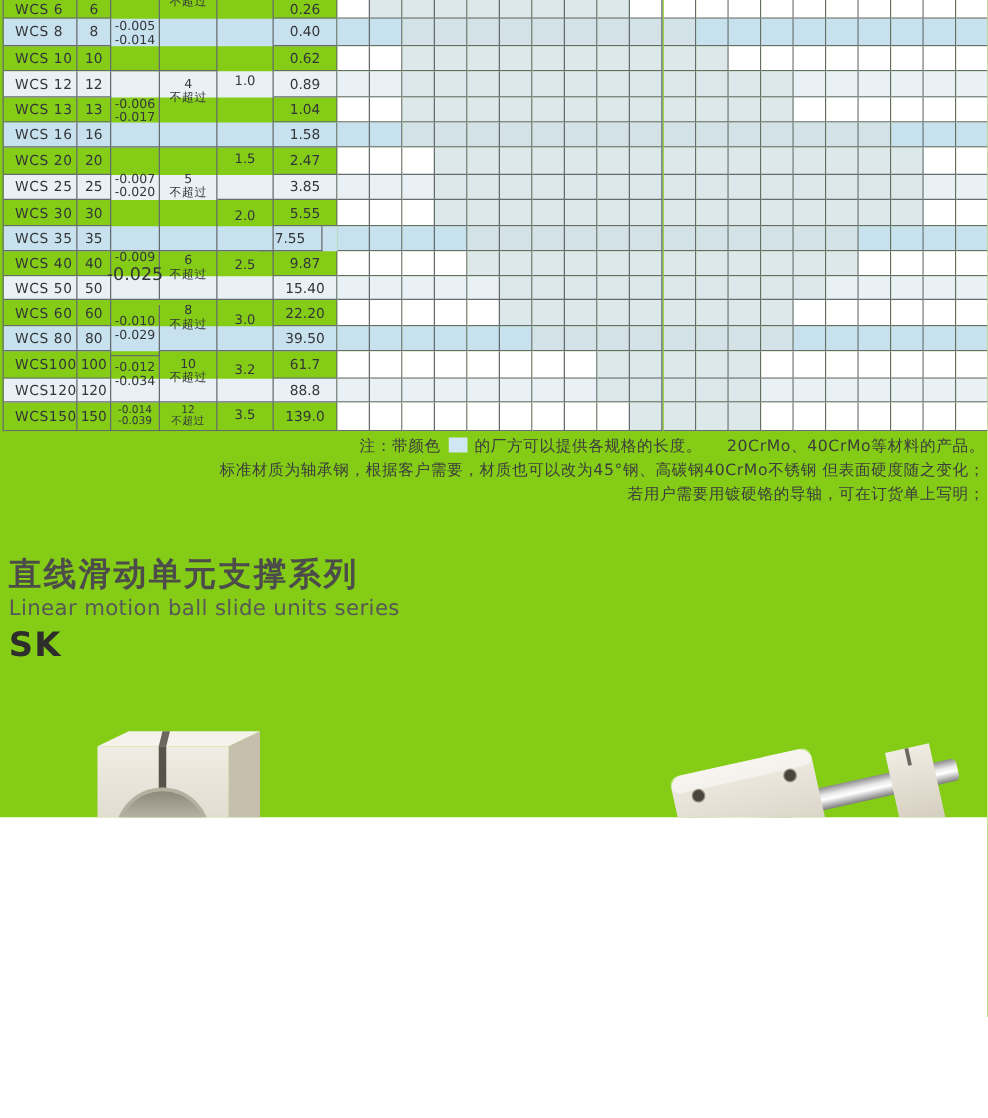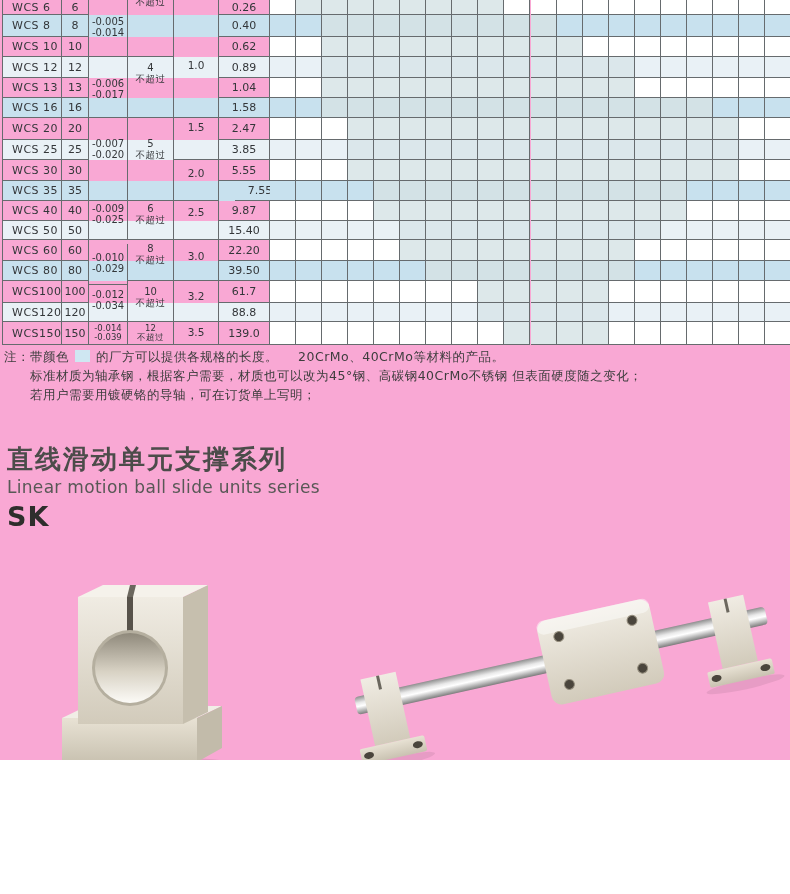--- a/index.html
+++ b/index.html
@@ -1,17 +1,17 @@
 <!DOCTYPE html>
 <html><head>
 <meta charset="utf-8">
 <style>
   html,body{margin:0;padding:0;background:#fff;}
-  #page{position:relative;width:790px;height:760px;background:#f9a8d4;overflow:hidden;
-        font-family:"DejaVu Sans",sans-serif;color:#333639;}
+  #page{position:relative;width:790px;height:654px;background:#84cc16;overflow:hidden;
+        font-family:"DejaVu Sans",sans-serif;color:#333639;text-align:right;}
   
   #spec-table{position:absolute;left:2px;top:0;width:788px;height:345px;overflow:hidden;
               border-left:1px solid #666b6e;}
   .tc{position:absolute;box-sizing:border-box;display:flex;align-items:center;justify-content:center;
       font-size:11px;color:#333639;border-right:1px solid #666b6e;border-bottom:1px solid #666b6e;}
   .strip{position:absolute;box-sizing:border-box;}
   .gcell{position:absolute;box-sizing:border-box;border-right:1px solid #666b6e;border-bottom:1px solid #666b6e;
          display:flex;align-items:center;justify-content:center;}
   .ginner{display:flex;flex-direction:column;align-items:center;line-height:1.08;}
   
@@ -240,21 +240,21 @@
       <div class="tc" style="left: 605.65px; top: 160px; width: 26.05px; height: 21px; background: rgb(221, 232, 234);"></div>
       <div class="tc" style="left: 631.7px; top: 160px; width: 26.05px; height: 21px; background: rgb(221, 232, 234);"></div>
       <div class="tc" style="left: 657.75px; top: 160px; width: 26.05px; height: 21px; background: rgb(221, 232, 234);"></div>
       <div class="tc" style="left: 683.8px; top: 160px; width: 26.05px; height: 21px; background: rgb(221, 232, 234);"></div>
       <div class="tc" style="left: 709.85px; top: 160px; width: 26.05px; height: 21px; background: rgb(221, 232, 234);"></div>
       <div class="tc" style="left: 735.9px; top: 160px; width: 26.05px; height: 21px; background: rgb(255, 255, 255);"></div>
       <div class="tc" style="left: 761.95px; top: 160px; width: 26.05px; height: 21px; background: rgb(255, 255, 255);"></div>
       <div class="strip" style="position: absolute; left: 0px; top: 181px; width: 267px; height: 20px; background: rgb(200, 225, 238);"></div>
       <div class="tc" style="left: 0px; top: 181px; width: 59px; height: 20px; justify-content: flex-start; padding-left: 9px; letter-spacing: 0.5px;">WCS 35</div>
       <div class="tc" style="left: 59px; top: 181px; width: 27px; height: 20px;">35</div>
-      <div class="tc" style="left: 232px; top: 181px; width: 51px; height: 20px;">7.55</div>
+      <div class="tc" style="left: 204px; top: 181px; width: 51px; height: 20px;">7.55</div>
       <div class="tc" style="left: 267px; top: 181px; width: 26.05px; height: 20px; background: rgb(200, 225, 238);"></div>
       <div class="tc" style="left: 293.05px; top: 181px; width: 26.05px; height: 20px; background: rgb(200, 225, 238);"></div>
       <div class="tc" style="left: 319.1px; top: 181px; width: 26.05px; height: 20px; background: rgb(200, 225, 238);"></div>
       <div class="tc" style="left: 345.15px; top: 181px; width: 26.05px; height: 20px; background: rgb(200, 225, 238);"></div>
       <div class="tc" style="left: 371.2px; top: 181px; width: 26.05px; height: 20px; background: rgb(211, 226, 230);"></div>
       <div class="tc" style="left: 397.25px; top: 181px; width: 26.05px; height: 20px; background: rgb(211, 226, 230);"></div>
       <div class="tc" style="left: 423.3px; top: 181px; width: 26.05px; height: 20px; background: rgb(211, 226, 230);"></div>
       <div class="tc" style="left: 449.35px; top: 181px; width: 26.05px; height: 20px; background: rgb(211, 226, 230);"></div>
       <div class="tc" style="left: 475.4px; top: 181px; width: 26.05px; height: 20px; background: rgb(211, 226, 230);"></div>
       <div class="tc" style="left: 501.45px; top: 181px; width: 26.05px; height: 20px; background: rgb(211, 226, 230);"></div>
@@ -446,21 +446,21 @@
       </div>
       <div class="gcell" style="left: 86px; top: 118px; width: 39px; height: 83px;">
         <div class="ginner" style="transform: translateY(-9px);">
           <span style="font-size: 10px;">-0.007</span>
           <span style="font-size: 10px;">-0.020</span>
         </div>
       </div>
       <div class="gcell" style="left: 86px; top: 201px; width: 39px; height: 39px;">
         <div class="ginner" style="transform: translateY(-5px);">
           <span style="font-size: 10px;">-0.009</span>
-          <span style="font-size: 10px;">-0.025</span>
+          <span style="font-size: 14px;">-0.025</span>
         </div>
       </div>
       <div class="gcell" style="left: 86px; top: 244px; width: 39px; height: 41px;">
         <div class="ginner" style="transform: translateY(0px);">
           <span style="font-size: 10px;">-0.010</span>
           <span style="font-size: 10px;">-0.029</span>
         </div>
       </div>
       <div class="gcell" style="left: 86px; top: 281px; width: 39px; height: 41px;">
         <div class="ginner" style="transform: translateY(0px);">

